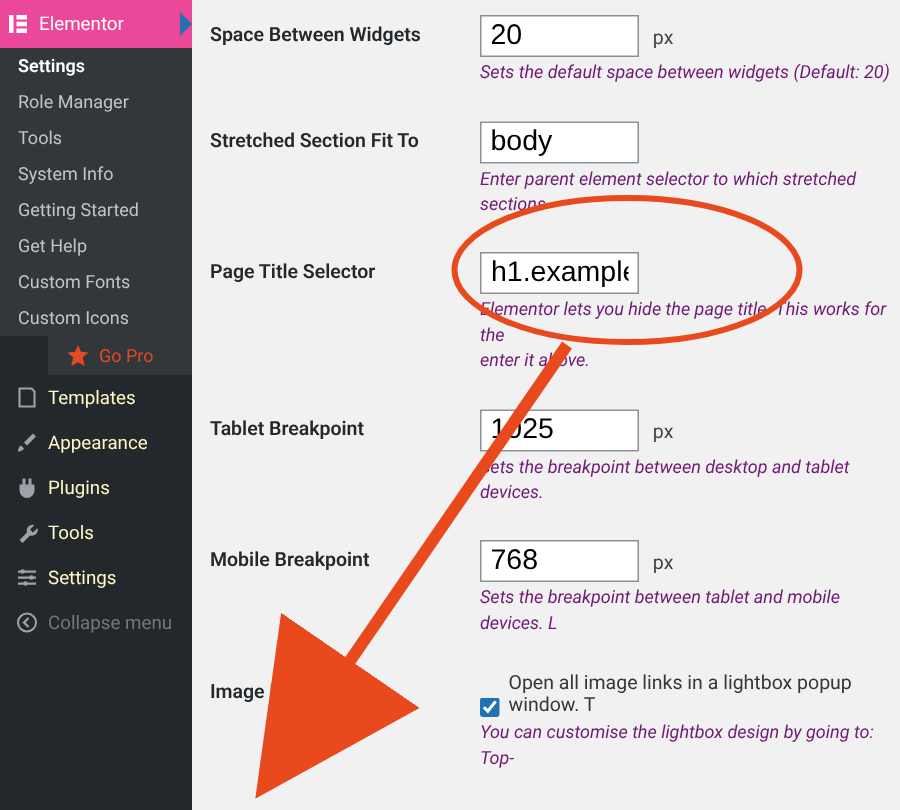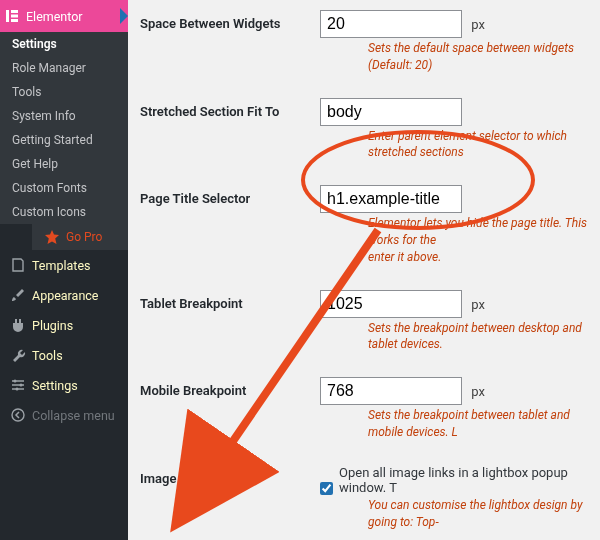--- a/index.html
+++ b/index.html
@@ -13,23 +13,23 @@
   .side-item.sub { background: #32373c; padding: 5px 8px 5px 12px; font-size: 12px; color: #c3c4c7; }
   .side-item.sub.active { color: #fff; font-weight: 600; }
   .side-item.gopro { color: #e24a20; margin-left: 32px; }
   .side-item.dim { background: #23282d; }
   .side-item .ico { width: 16px; height: 16px; color: #9ca2a7; display: inline-flex; align-items: center; justify-content: center; flex: 0 0 16px; }
   .side-item.top .ico { color: #fff; }
   .side-item .ico svg { width: 16px; height: 16px; fill: currentColor; }
   .row { display: flex; align-items: flex-start; padding: 10px 0 6px 0; }
   .row .lbl { width: 180px; padding-top: 6px; font-weight: 600; color: #23282d; font-size: 13px; }
   .row .fld { flex: 1; }
-  .row .fld input[type="text"], .row .fld input[type="number"] { width: 142px; height: 28px; border: 1px solid #8c8f94; padding: 2px 6px; font-size: 16px; background: #fff; }
+  .row .fld input[type="text"], .row .fld input[type="number"] { width: 106px; height: 28px; border: 1px solid #8c8f94; padding: 2px 6px; font-size: 19px; background: #fff; }
   .row .fld .unit { margin-left: 6px; color: #444; font-size: 13px; }
-  .desc { color: #c2410c; font-size: 12px; font-style: italic; padding: 2px 0 8px 0; line-height: 1.4; margin-left: 48px; }
+  .desc { color: #701a75; font-size: 12px; font-style: italic; padding: 2px 0 8px 0; line-height: 1.4; }
   .chk-row { display: flex; align-items: flex-end; gap: 6px; }
   .chk-row input { accent-color: #2271b1; }
   .overlay { position: absolute; left: 0; top: 0; width: 100%; height: 100%; pointer-events: none; }
 </style>
 </head>
 <body>
 
 <div class="wrap">
   <div class="sidebar">
     <div class="side-item top">

